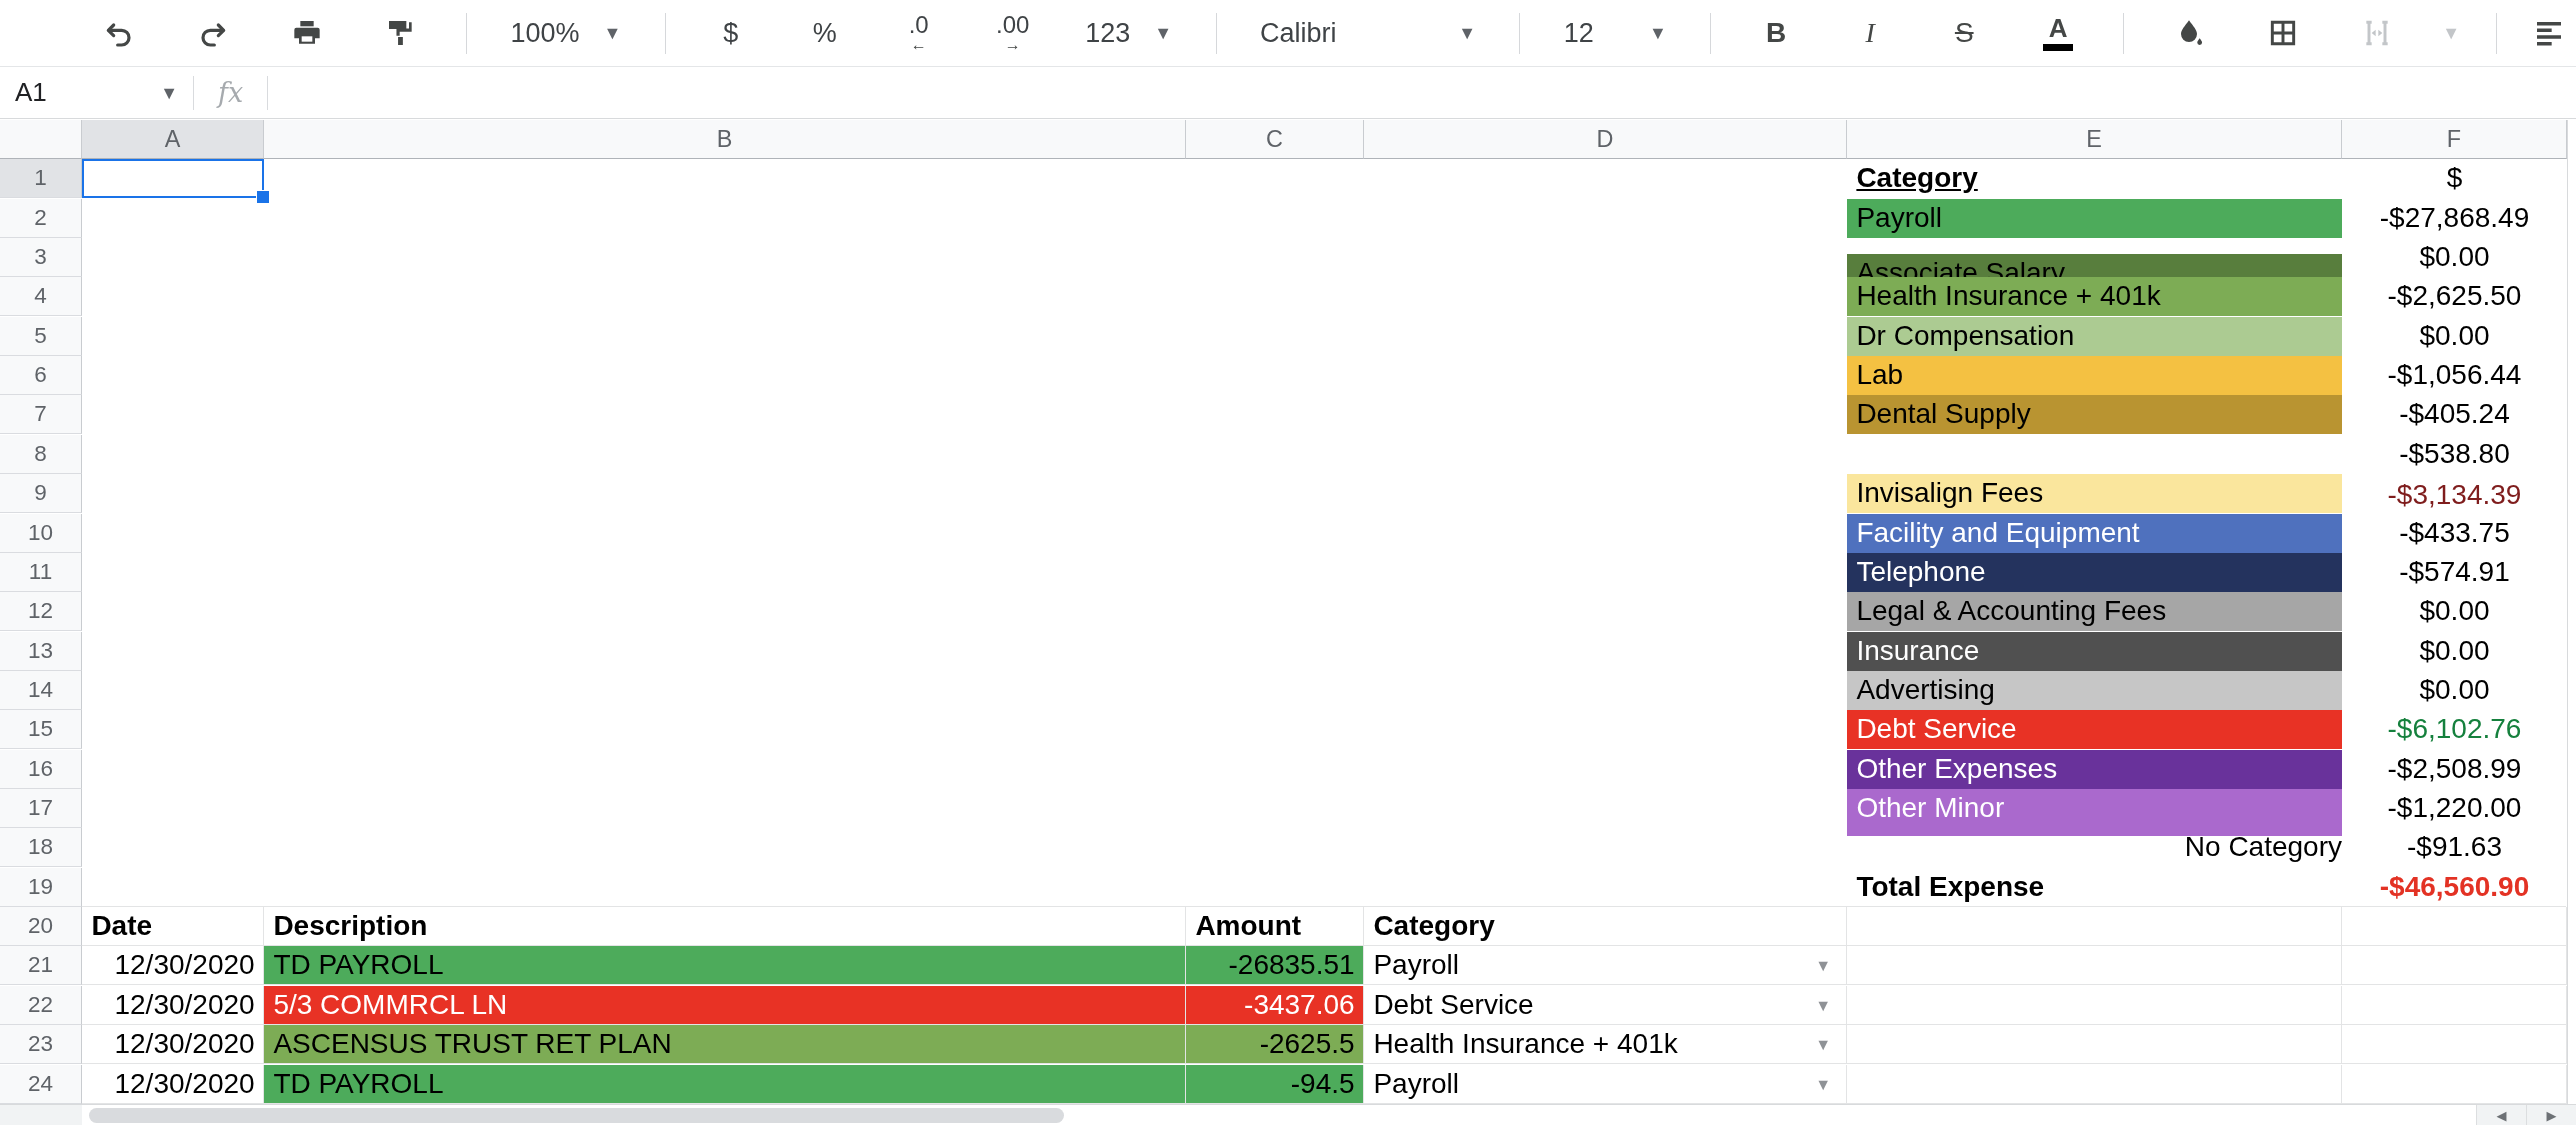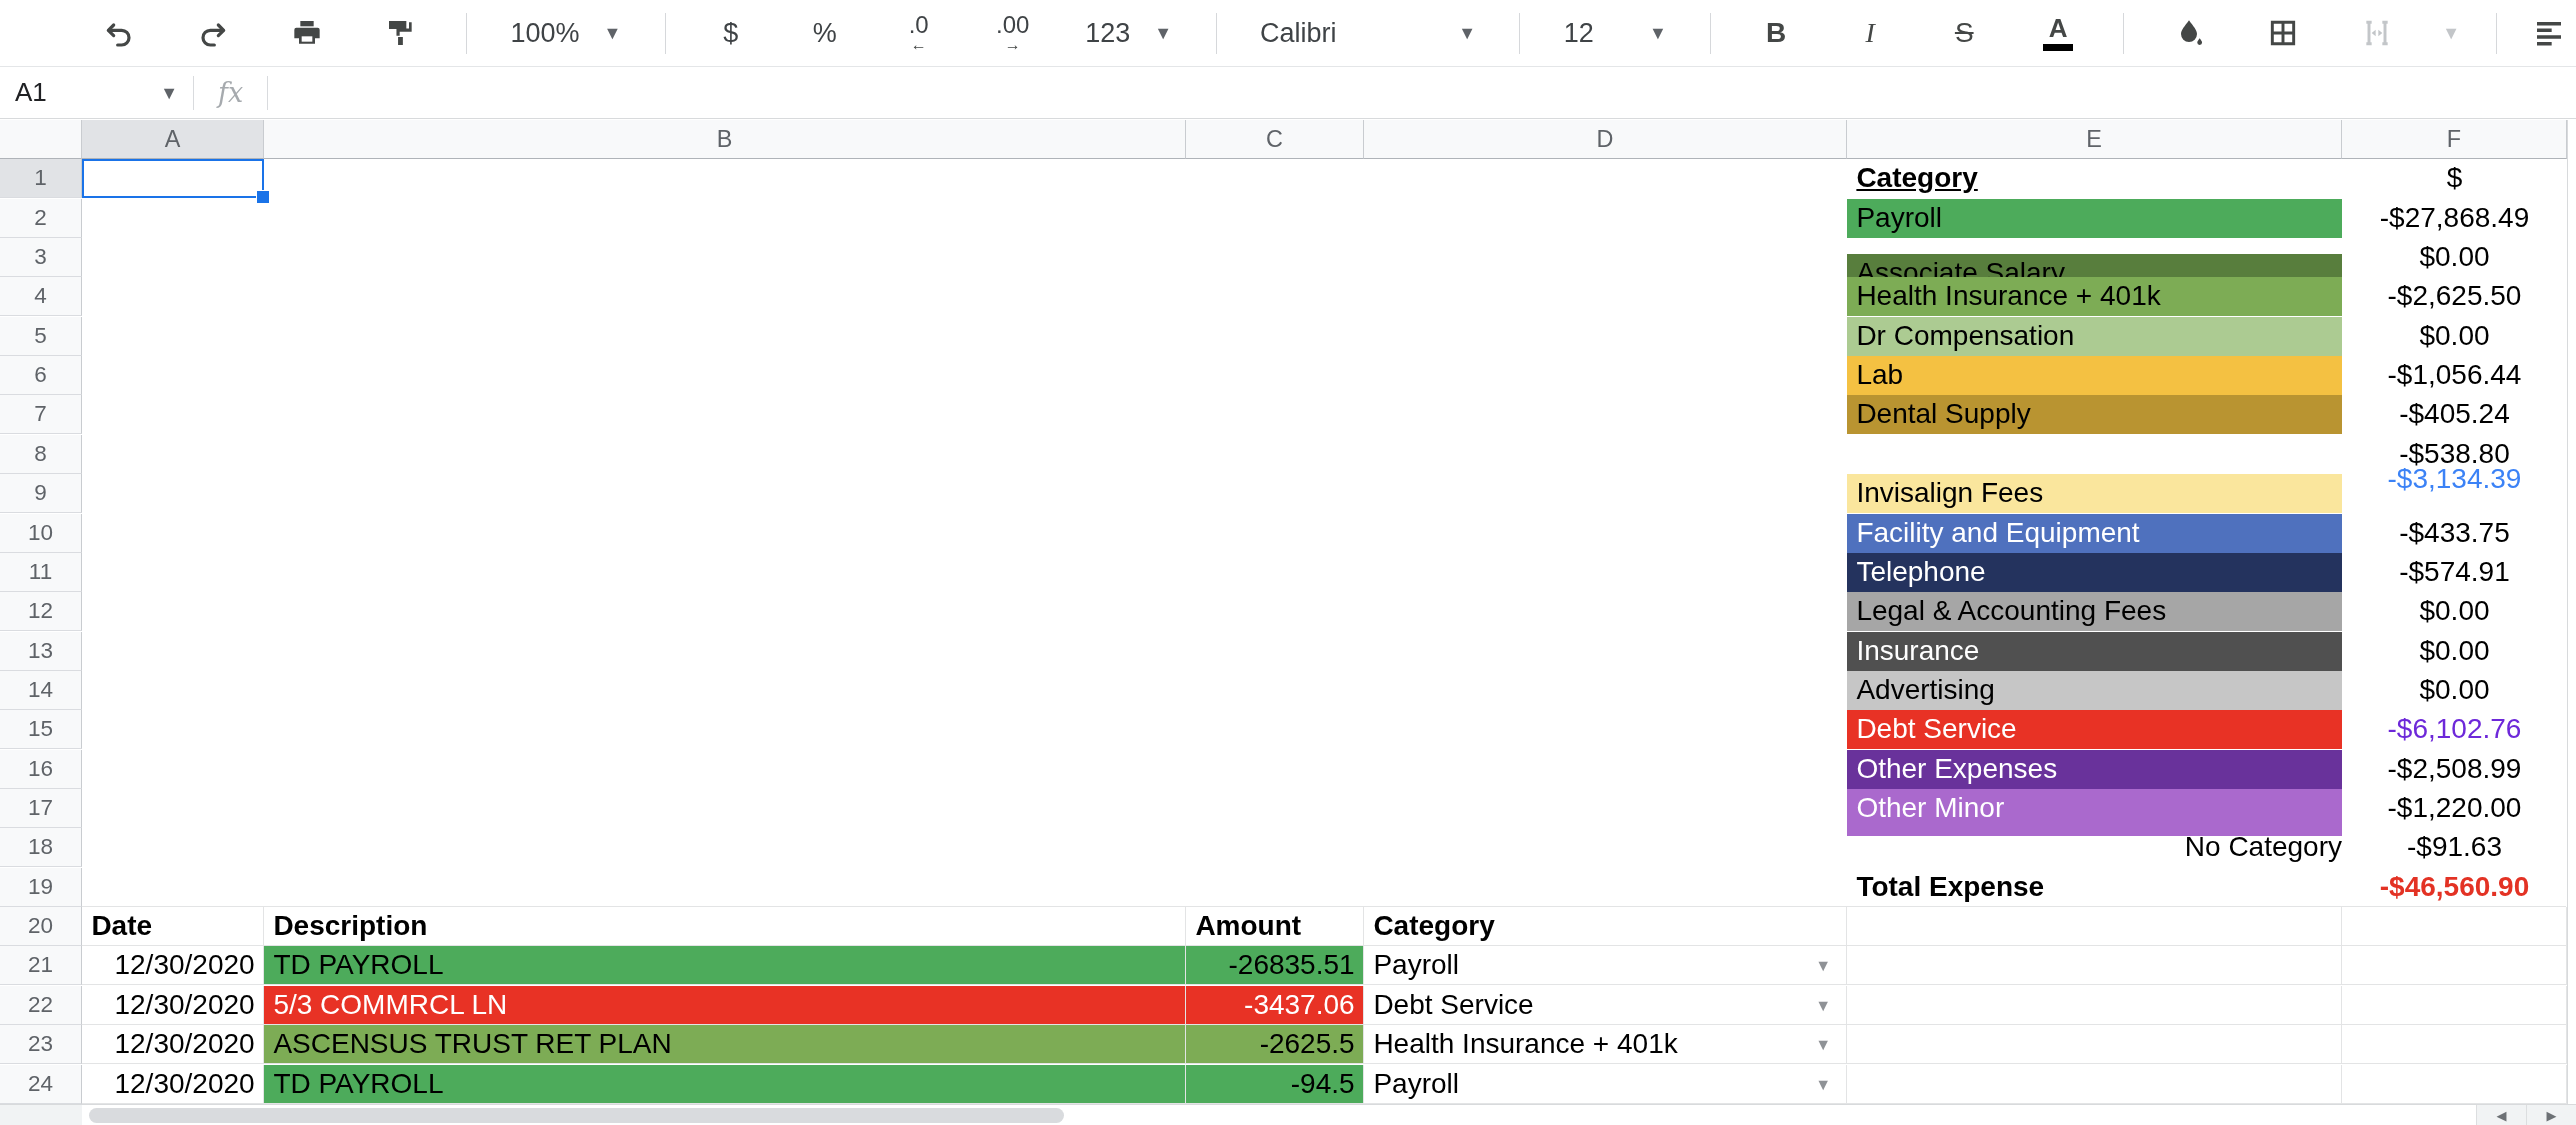--- a/index.html
+++ b/index.html
@@ -228,33 +228,33 @@
       <div class="cell padL" style="left: 1847px; top: 157px; width: 495px; height: 39px; background: rgb(125, 172, 85); color: rgb(0, 0, 0);">Health Insurance + 401k</div>
       <div class="cell alignC" style="left: 2342px; top: 157px; width: 225px; height: 39px; color: rgb(0, 0, 0);">-$2,625.50</div>
       <div class="cell padL" style="left: 1847px; top: 197px; width: 495px; height: 39px; background: rgb(172, 203, 146); color: rgb(0, 0, 0);">Dr Compensation</div>
       <div class="cell alignC" style="left: 2342px; top: 197px; width: 225px; height: 39px; color: rgb(0, 0, 0);">$0.00</div>
       <div class="cell padL" style="left: 1847px; top: 236px; width: 495px; height: 39px; background: rgb(244, 193, 66); color: rgb(0, 0, 0);">Lab</div>
       <div class="cell alignC" style="left: 2342px; top: 236px; width: 225px; height: 39px; color: rgb(0, 0, 0);">-$1,056.44</div>
       <div class="cell padL" style="left: 1847px; top: 275px; width: 495px; height: 39px; background: rgb(185, 148, 49); color: rgb(0, 0, 0);">Dental Supply</div>
       <div class="cell alignC" style="left: 2342px; top: 275px; width: 225px; height: 39px; color: rgb(0, 0, 0);">-$405.24</div>
       <div class="cell alignC" style="left: 2342px; top: 315px; width: 225px; height: 39px; color: rgb(0, 0, 0);">-$538.80</div>
       <div class="cell padL" style="left: 1847px; top: 354px; width: 495px; height: 39px; background: rgb(250, 230, 157); color: rgb(0, 0, 0);">Invisalign Fees</div>
-      <div class="cell alignC" style="left: 2342px; top: 340px; width: 225px; height: 39px; color: #3b82f6;">-$3,134.39</div>
+      <div class="cell alignC" style="left: 2342px; top: 356px; width: 225px; height: 39px; color: #7f1d1d;">-$3,134.39</div>
       <div class="cell padL" style="left: 1847px; top: 394px; width: 495px; height: 39px; background: rgb(79, 113, 190); color: rgb(255, 255, 255);">Facility and Equipment</div>
       <div class="cell alignC" style="left: 2342px; top: 394px; width: 225px; height: 39px; color: rgb(0, 0, 0);">-$433.75</div>
       <div class="cell padL" style="left: 1847px; top: 433px; width: 495px; height: 39px; background: rgb(36, 51, 94); color: rgb(255, 255, 255);">Telephone</div>
       <div class="cell alignC" style="left: 2342px; top: 433px; width: 225px; height: 39px; color: rgb(0, 0, 0);">-$574.91</div>
       <div class="cell padL" style="left: 1847px; top: 472px; width: 495px; height: 39px; background: rgb(166, 166, 166); color: rgb(0, 0, 0);">Legal &amp; Accounting Fees</div>
       <div class="cell alignC" style="left: 2342px; top: 472px; width: 225px; height: 39px; color: rgb(0, 0, 0);">$0.00</div>
       <div class="cell padL" style="left: 1847px; top: 512px; width: 495px; height: 39px; background: rgb(80, 80, 80); color: rgb(255, 255, 255);">Insurance</div>
       <div class="cell alignC" style="left: 2342px; top: 512px; width: 225px; height: 39px; color: rgb(0, 0, 0);">$0.00</div>
       <div class="cell padL" style="left: 1847px; top: 551px; width: 495px; height: 39px; background: rgb(198, 198, 198); color: rgb(0, 0, 0);">Advertising</div>
       <div class="cell alignC" style="left: 2342px; top: 551px; width: 225px; height: 39px; color: rgb(0, 0, 0);">$0.00</div>
       <div class="cell padL" style="left: 1847px; top: 590px; width: 495px; height: 39px; background: rgb(232, 50, 37); color: rgb(255, 255, 255);">Debt Service</div>
-      <div class="cell alignC" style="left: 2342px; top: 590px; width: 225px; height: 39px; color: #6d28d9;">-$6,102.76</div>
+      <div class="cell alignC" style="left: 2342px; top: 590px; width: 225px; height: 39px; color: #15803d;">-$6,102.76</div>
       <div class="cell padL" style="left: 1847px; top: 630px; width: 495px; height: 39px; background: rgb(105, 50, 155); color: rgb(255, 255, 255);">Other Expenses</div>
       <div class="cell alignC" style="left: 2342px; top: 630px; width: 225px; height: 39px; color: rgb(0, 0, 0);">-$2,508.99</div>
       <div class="cell padL" style="left: 1847px; top: 669px; width: 495px; height: 47px; background: rgb(170, 105, 205); color: rgb(255, 255, 255);">Other Minor</div>
       <div class="cell alignC" style="left: 2342px; top: 669px; width: 225px; height: 39px; color: rgb(0, 0, 0);">-$1,220.00</div>
       <div class="cell padL" style="left: 1847px; top: 708px; width: 495px; height: 39px; color: rgb(0, 0, 0); text-align: right;">No Category</div>
       <div class="cell alignC" style="left: 2342px; top: 708px; width: 225px; height: 39px; color: rgb(0, 0, 0);">-$91.63</div>
       <div class="cell padL bold" style="left: 1847px; top: 748px; width: 495px; height: 39px; color: rgb(0, 0, 0);">Total Expense</div>
       <div class="cell alignC bold" style="left: 2342px; top: 748px; width: 225px; height: 39px; color: rgb(227, 50, 36);">-$46,560.90</div>
       <div class="gridtopline" style="left: 82px; top: 786px; width: 2484px; height: 0.9px;"></div>
       <div class="cell band padL bold" style="left: 82px; top: 787px; width: 182px; height: 39px;">Date</div>

